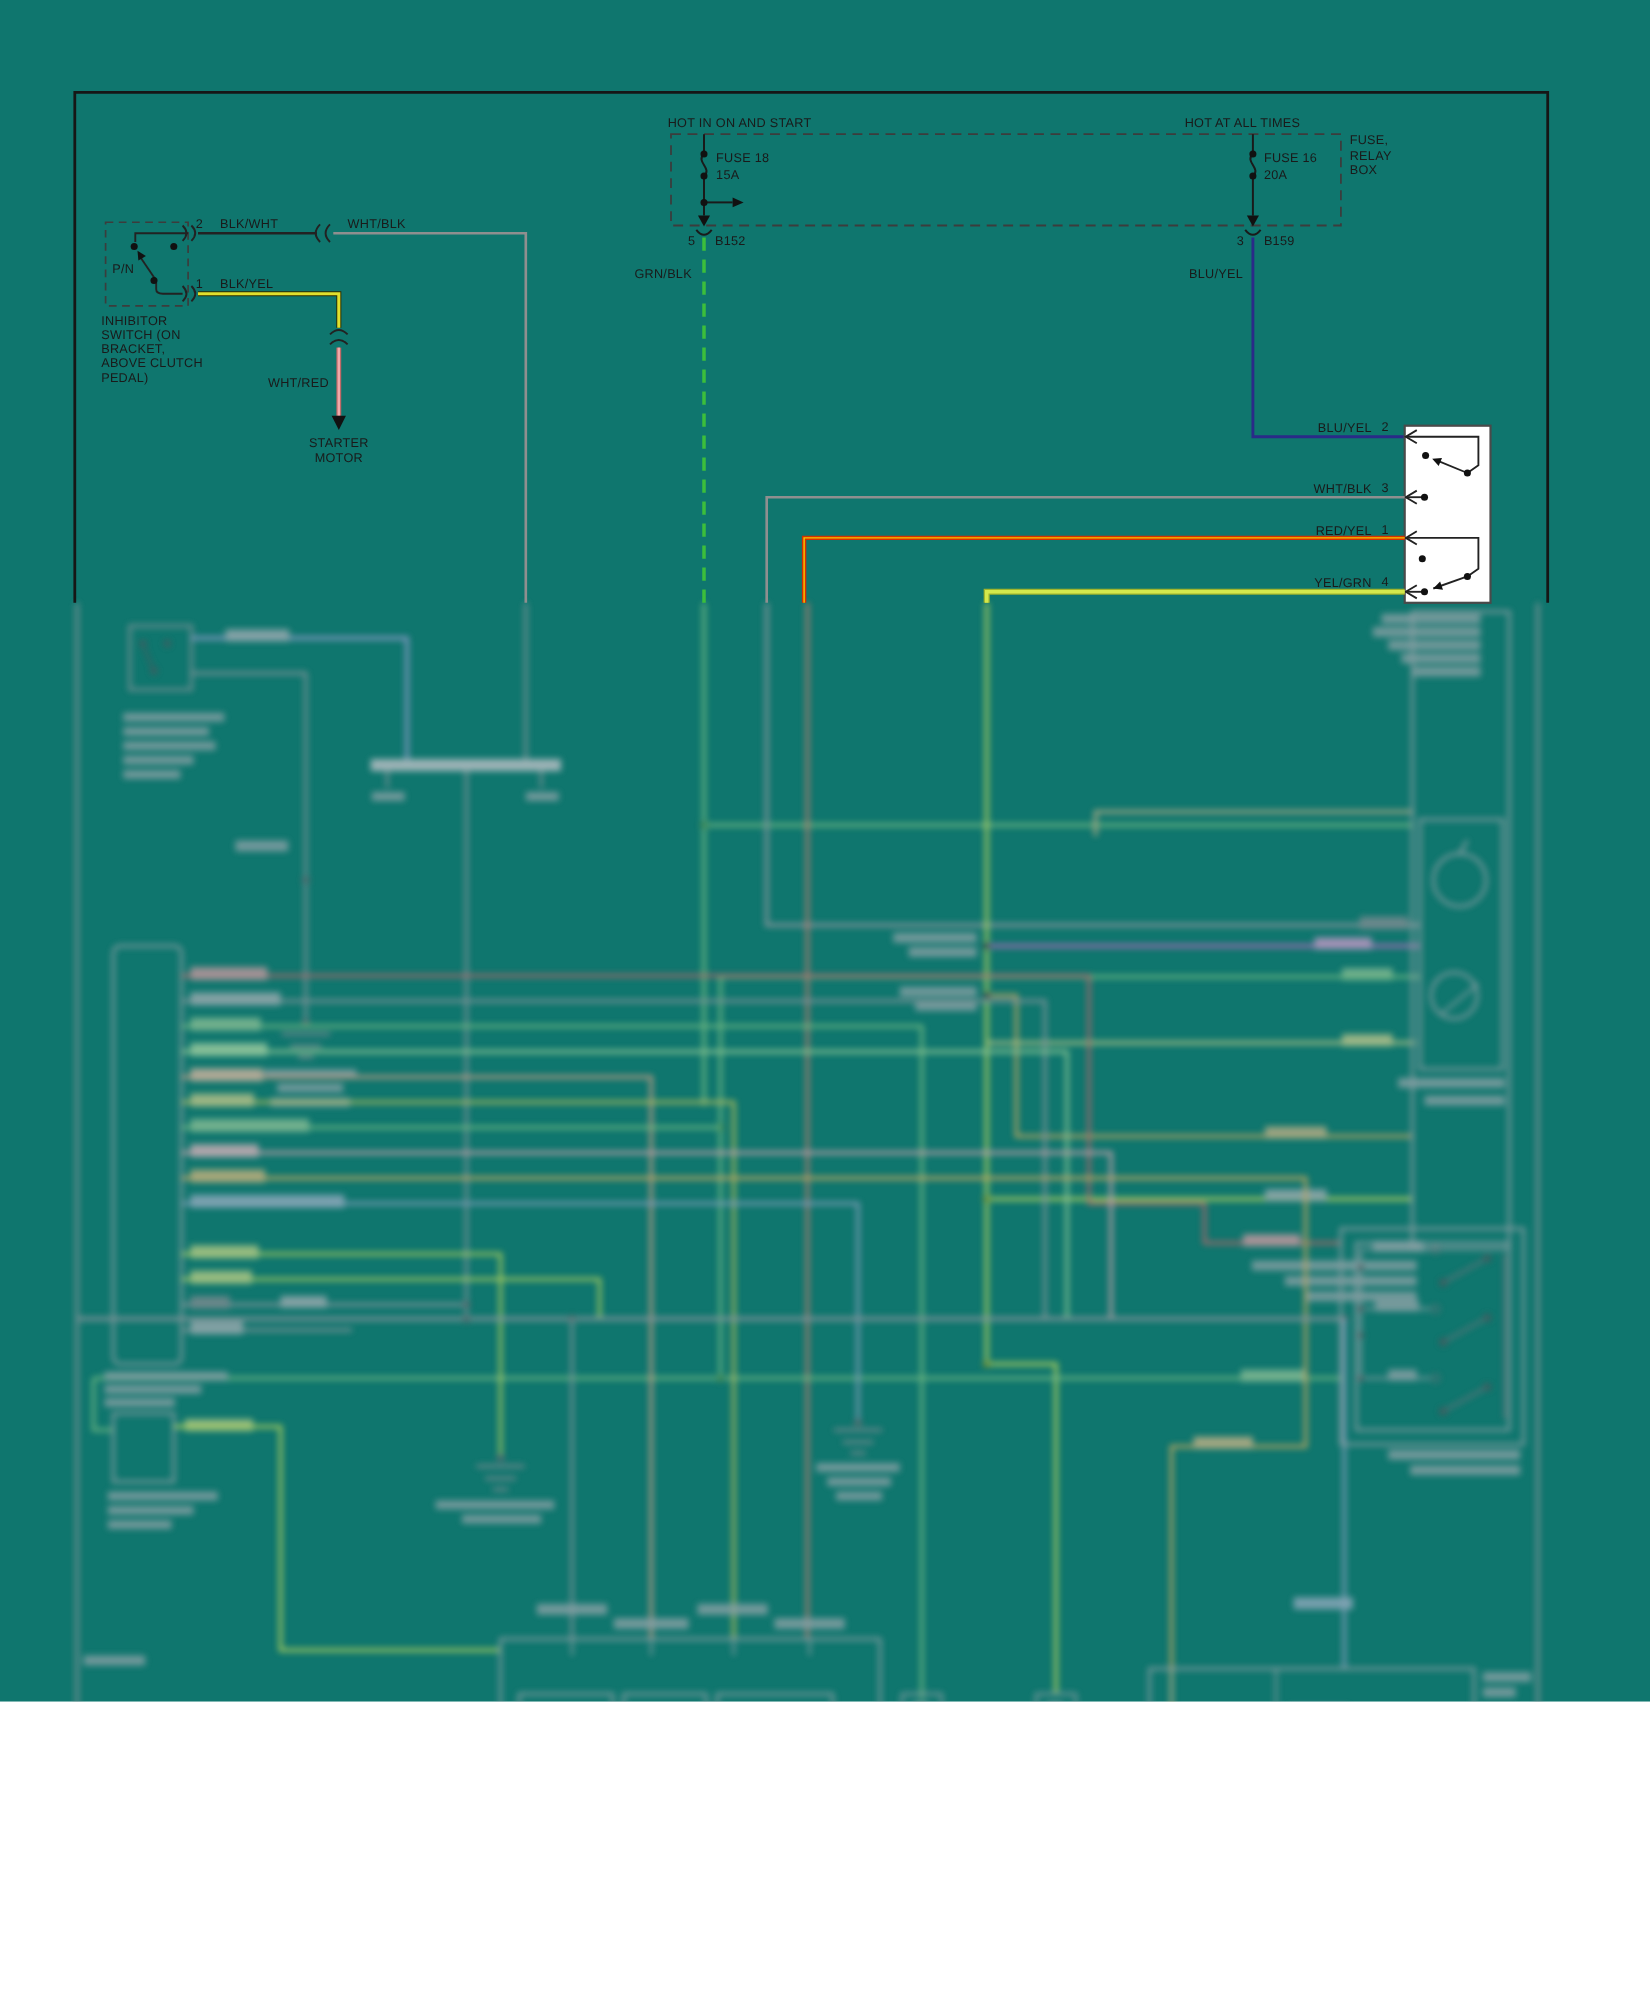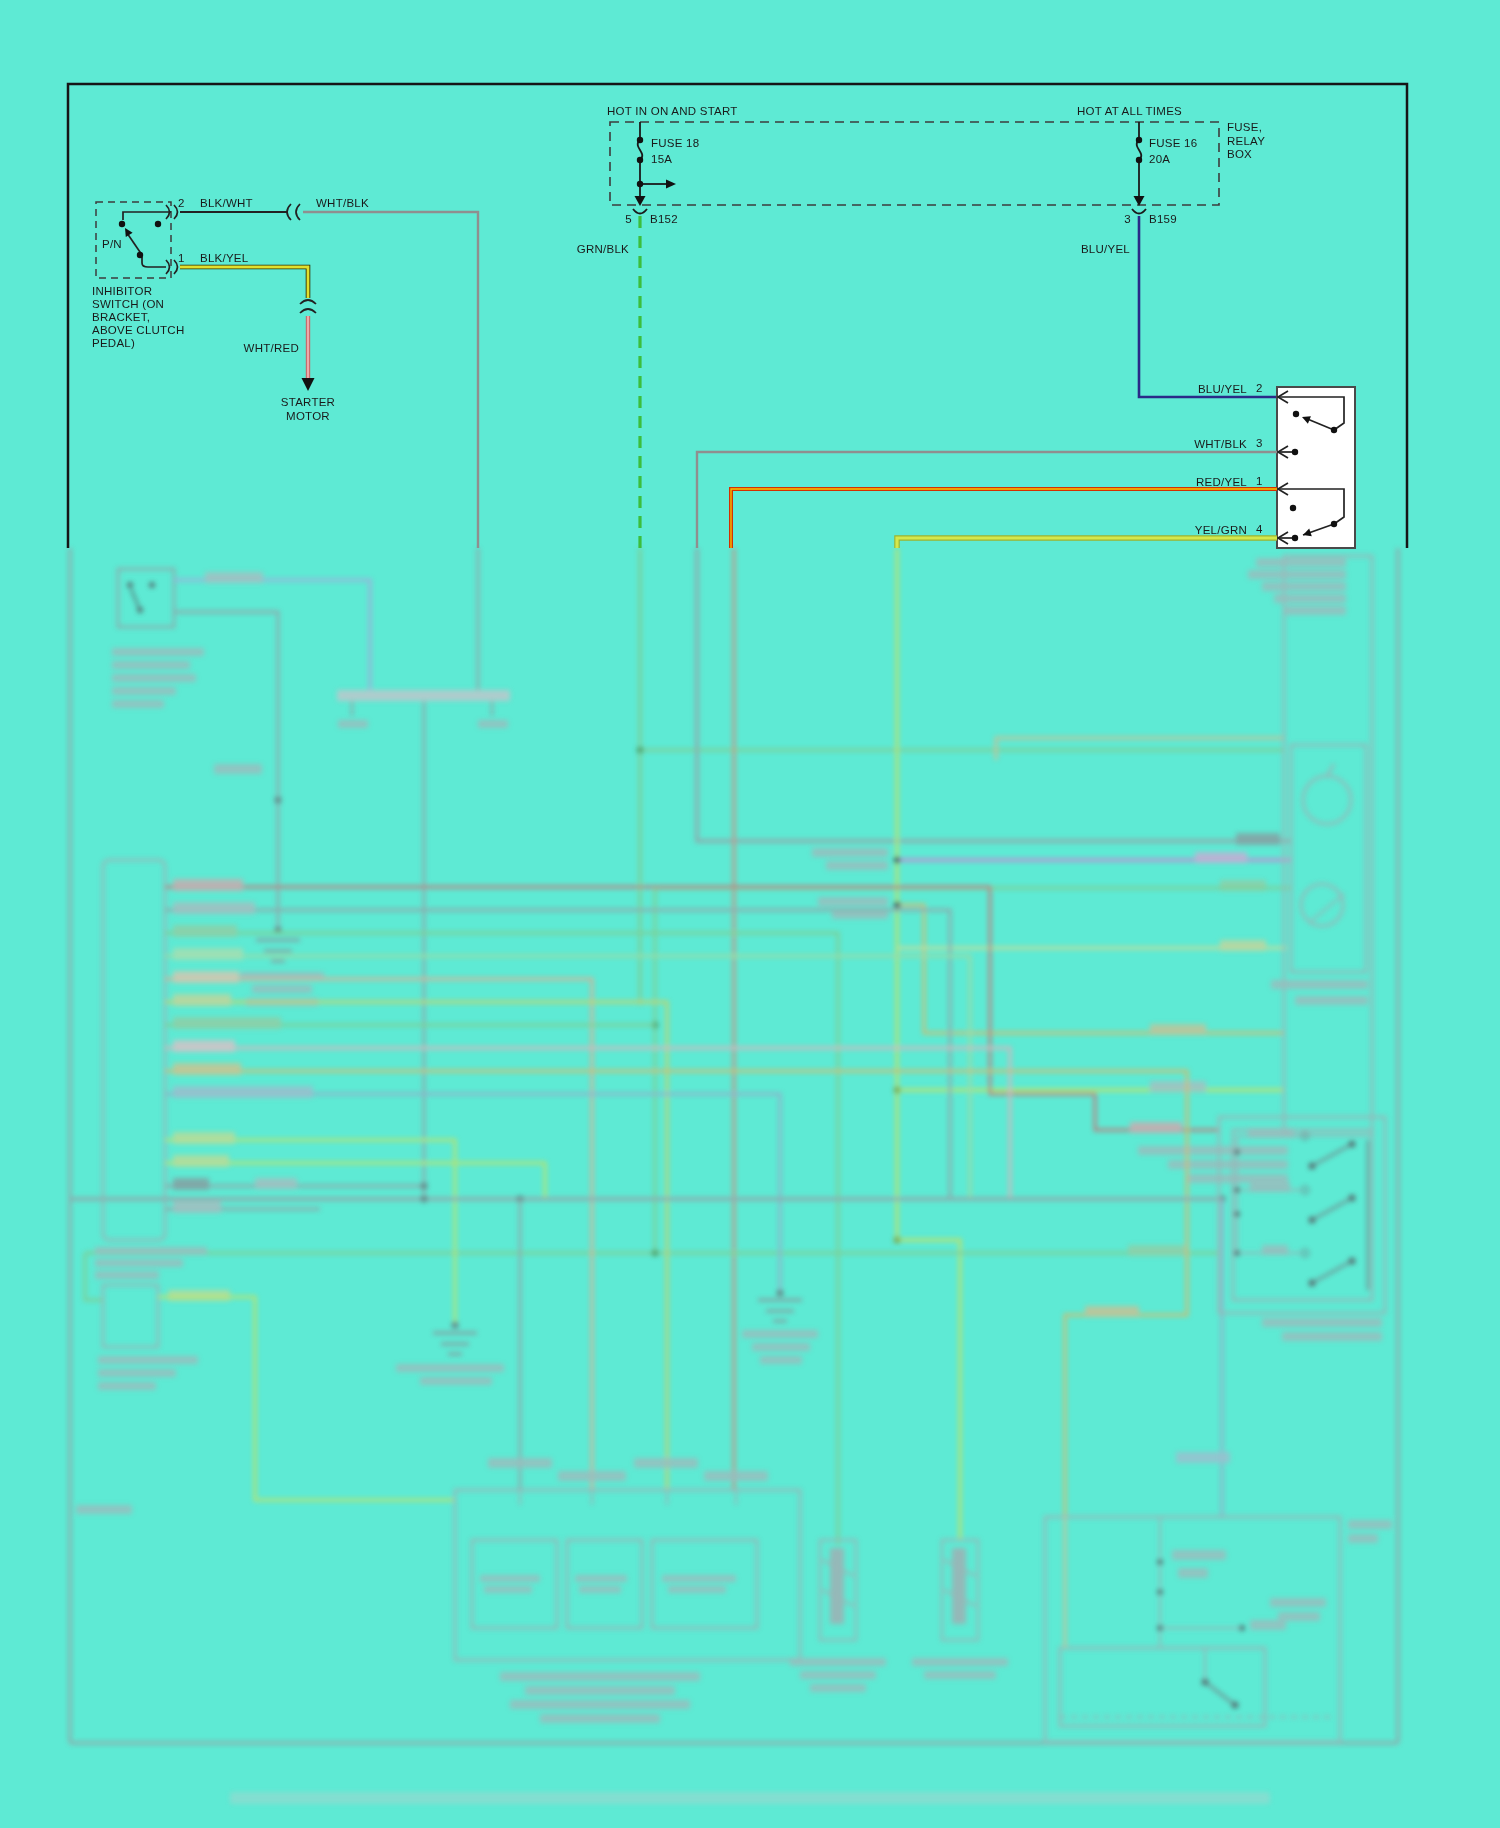--- a/index.html
+++ b/index.html
@@ -1,16 +1,16 @@
 <!DOCTYPE html>
 <html><head>
 <meta charset="utf-8">
 <style>
   html,body{margin:0;padding:0;background:#ffffff;}
-  .page{position:relative;width:1500px;height:1828px;background:#5eead4;overflow:hidden;
+  .page{position:relative;width:1500px;height:1547px;background:#0f766e;overflow:hidden;
         font-family:"Liberation Sans", sans-serif;}
   svg{display:block;}
   text{font-family:"Liberation Sans", sans-serif;font-size:11.5px;fill:#1a1a1a;letter-spacing:.25px;}
   .blob{fill:#b5b5bc;opacity:.85;}
   .tblob{fill:#aeaeb6;opacity:.8;}
 </style>
 </head>
 <body>
 
 <div class="page">

